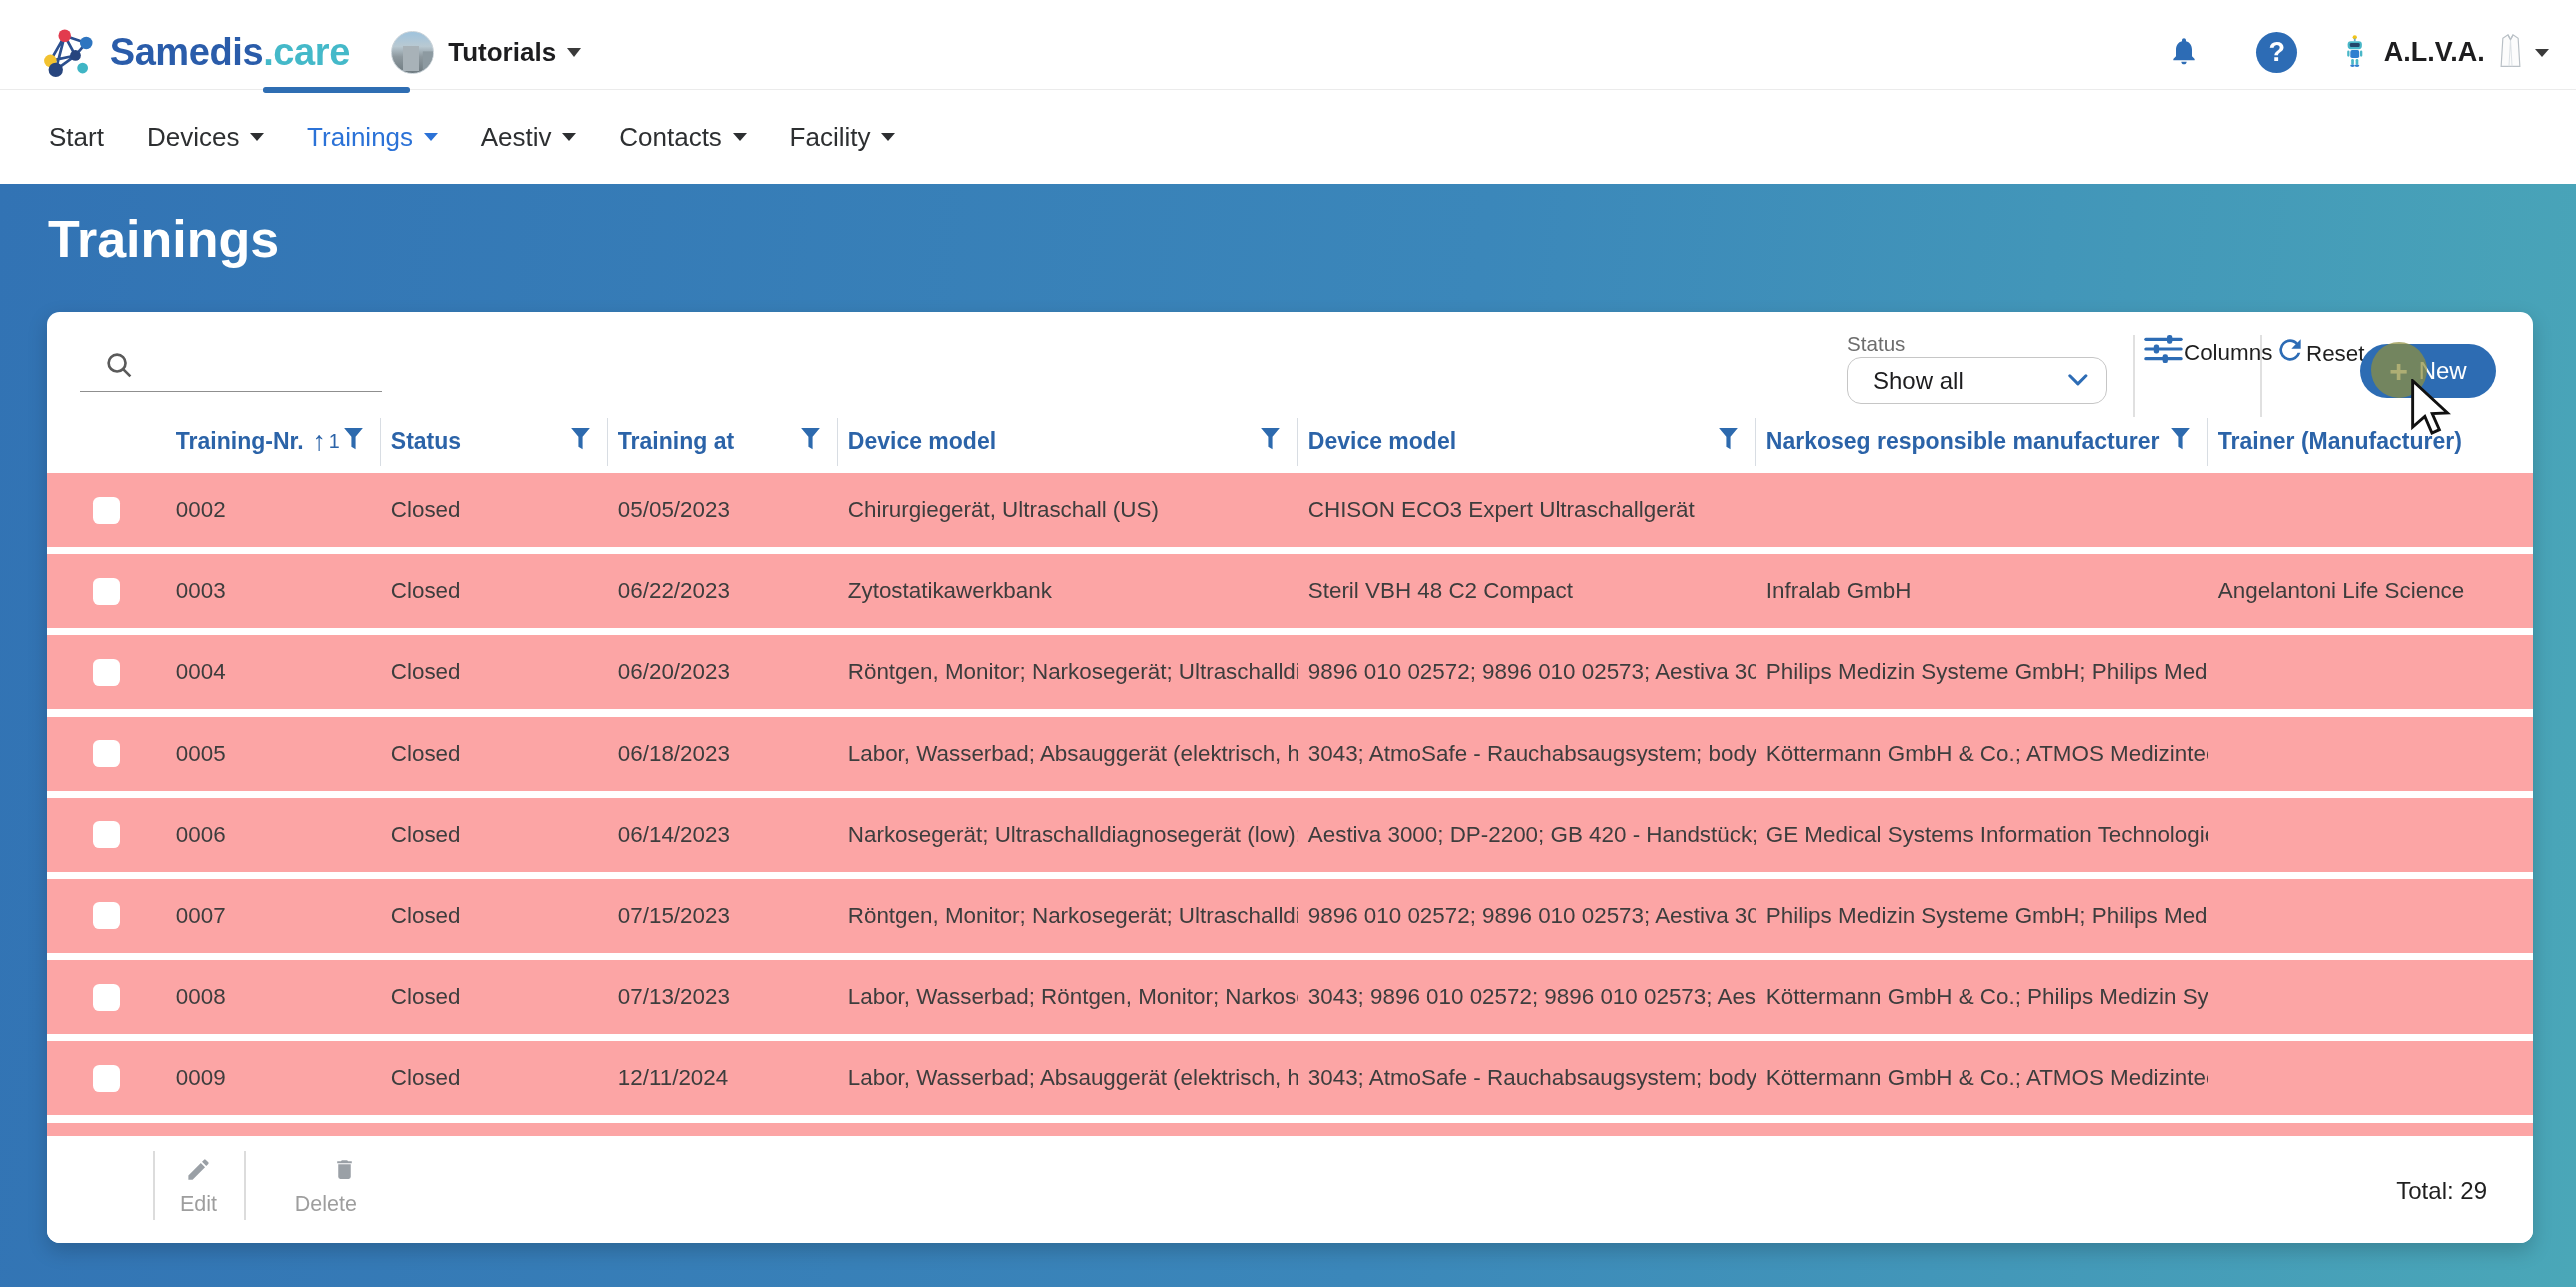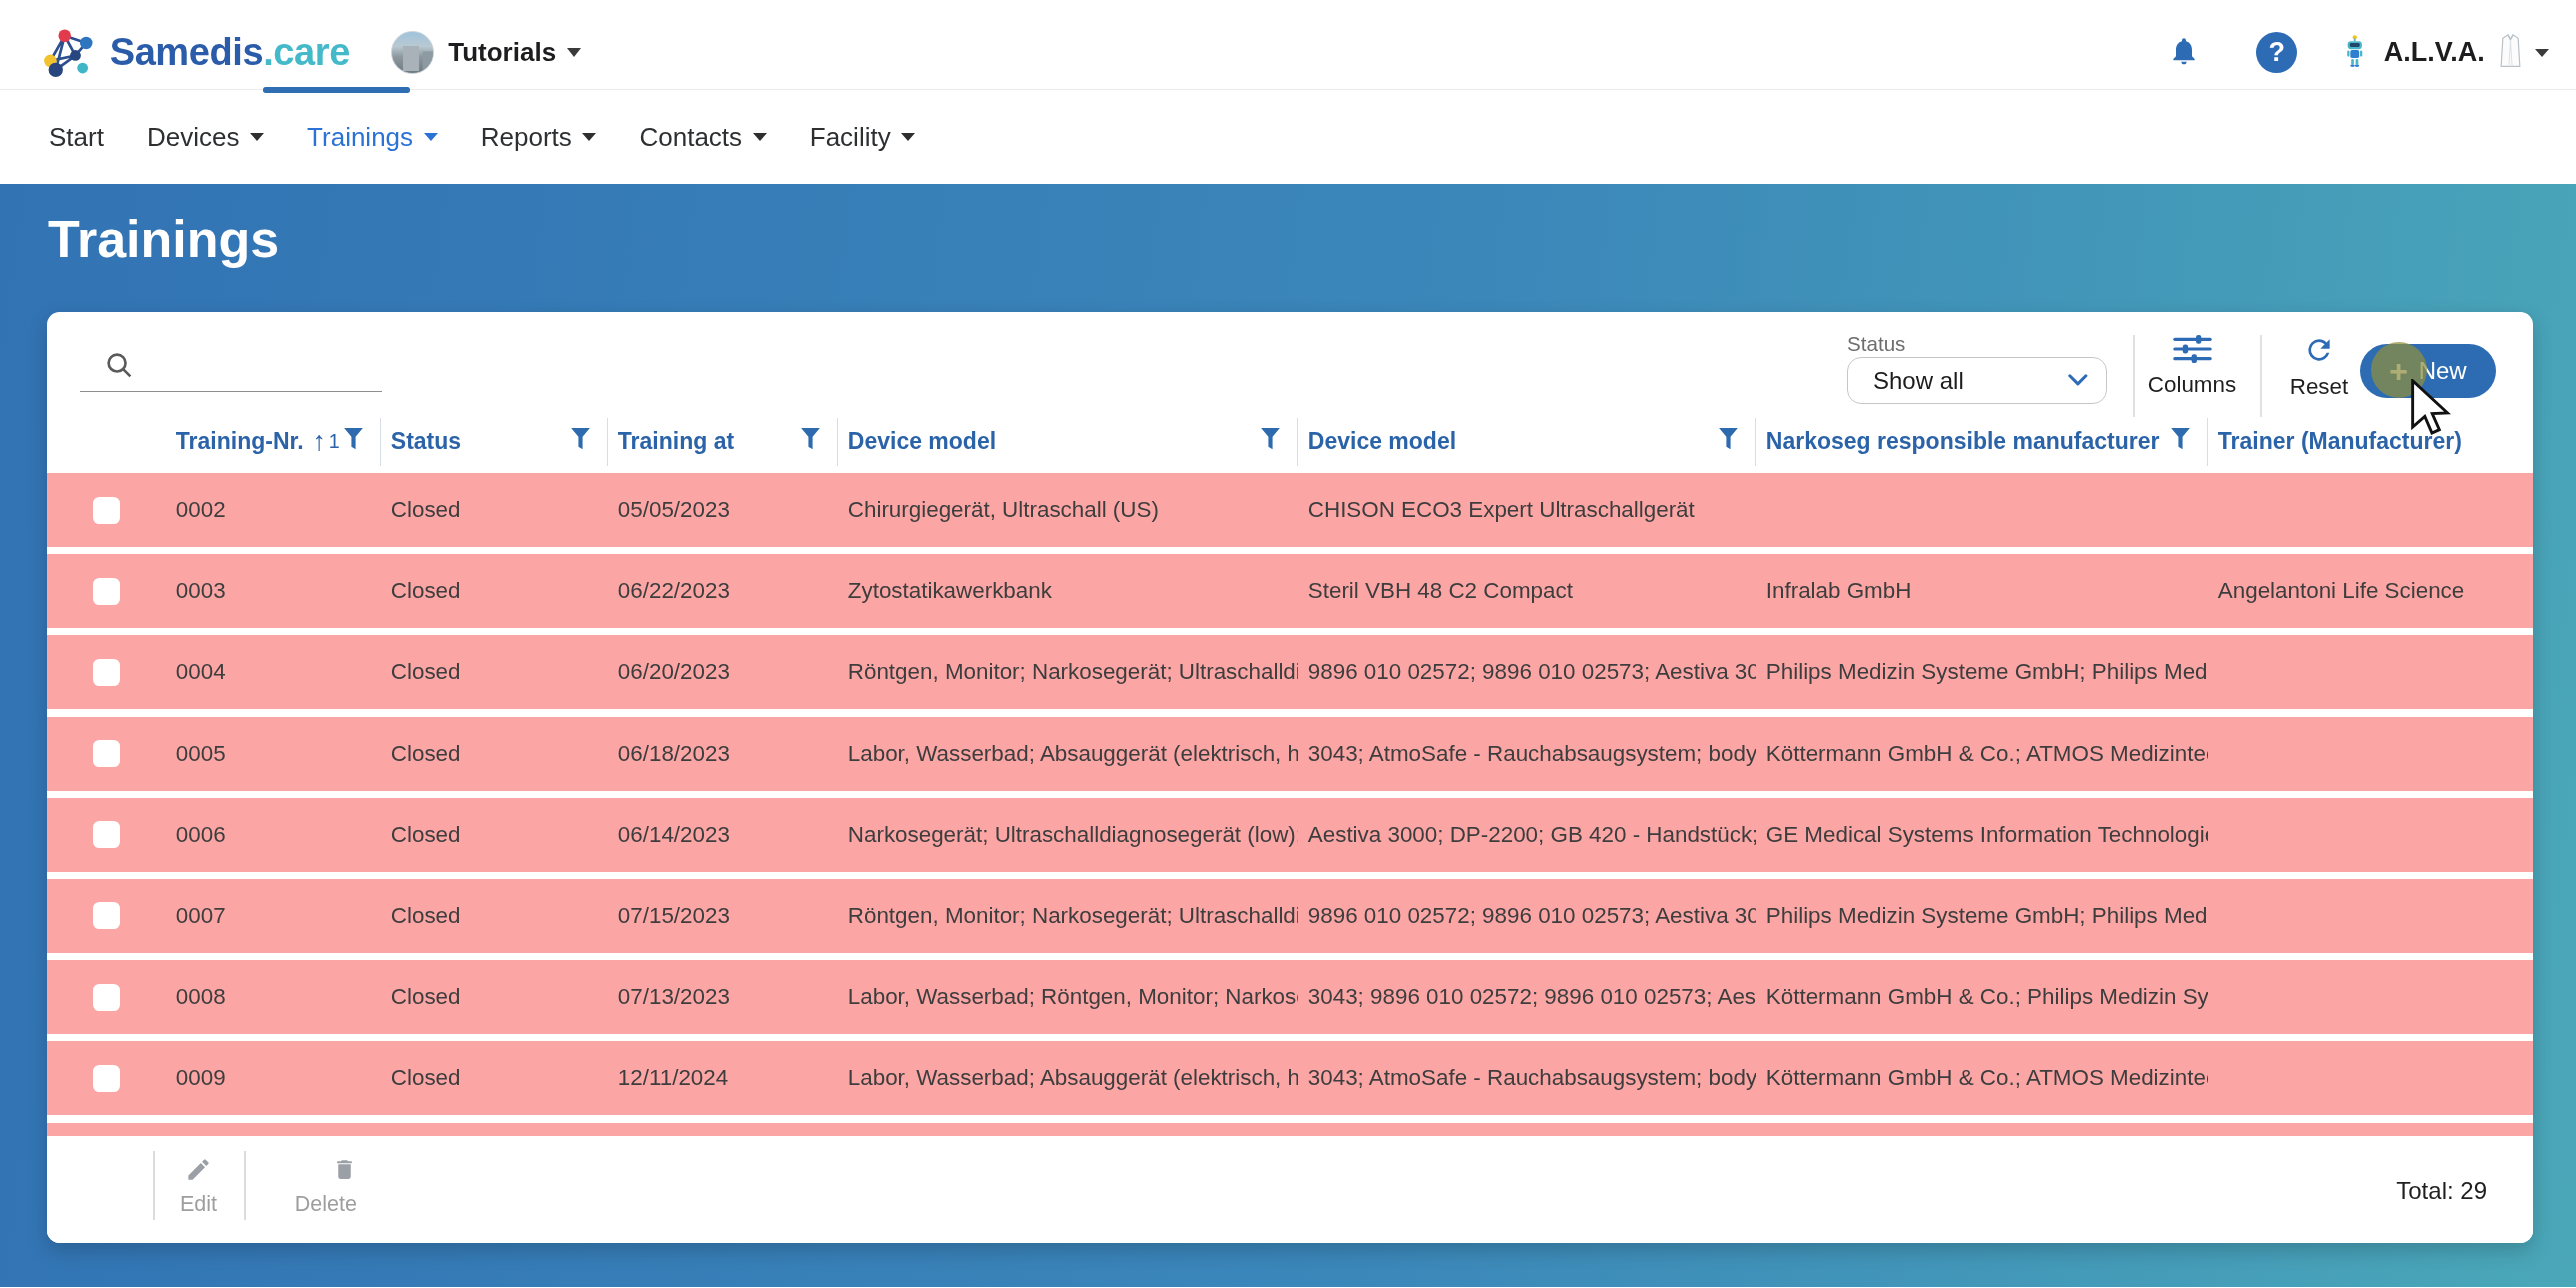--- a/index.html
+++ b/index.html
@@ -55,21 +55,21 @@
                   font-family:"Liberation Sans",sans-serif; background:transparent; }
 
   
   .status-label { position:absolute; left:1800px; top:19.7px; font-size:20.6px; color:#6d6d6d; }
   .status-select { position:absolute; left:1800px; top:45px; width:260px; height:47px;
                    border:1.8px solid #c6c6c6; border-radius:14px; display:flex; align-items:center;
                    padding:0 18px 0 25px; cursor:pointer; background:#fff; }
   .status-select .value { font-size:24px; color:#1d1d1f; }
   .status-select svg { margin-left:auto; }
   .vdiv { position:absolute; top:23px; width:1.8px; height:82px; background:#e0e0e0; }
-  .tool-btn { position:absolute; top:21.5px; display:flex; flex-direction:column; align-items:center;
+  .tool-btn { position:absolute; top:21.5px; display:flex; align-items:center;
               cursor:pointer; }
   .tool-btn .lbl { font-size:22.4px; color:#1f1f1f; margin-top:5.4px; }
   .new-btn { position:absolute; left:2313px; top:32px; width:136px; height:54px; border-radius:27px;
              background:#2d6cb3; color:#fff; display:flex; align-items:center; justify-content:center;
              font-size:24px; cursor:pointer; }
   .new-btn .plus { font-size:32px; font-weight:bold; margin-right:10.7px; line-height:0; }
   .click-circle { position:absolute; left:2324px; top:29.5px; width:56px; height:56px; border-radius:50%;
                   background:rgba(143,143,63,.72); z-index:6; pointer-events:none; }
   .cursor { position:absolute; left:2363px; top:67px; z-index:7; pointer-events:none; }
 
@@ -175,21 +175,21 @@
     </span>
   <span class="nav-item">
     <span>Devices</span>
     <span class="caret"></span>
     </span>
   <span class="nav-item active">
     <span>Trainings</span>
     <span class="caret"></span>
     </span>
   <span class="nav-item">
-    <span>Reports</span>
+    <span>Aestiv</span>
     <span class="caret"></span>
     </span>
   <span class="nav-item">
     <span>Contacts</span>
     <span class="caret"></span>
     </span>
   <span class="nav-item">
     <span>Facility</span>
     <span class="caret"></span>
     </span>

